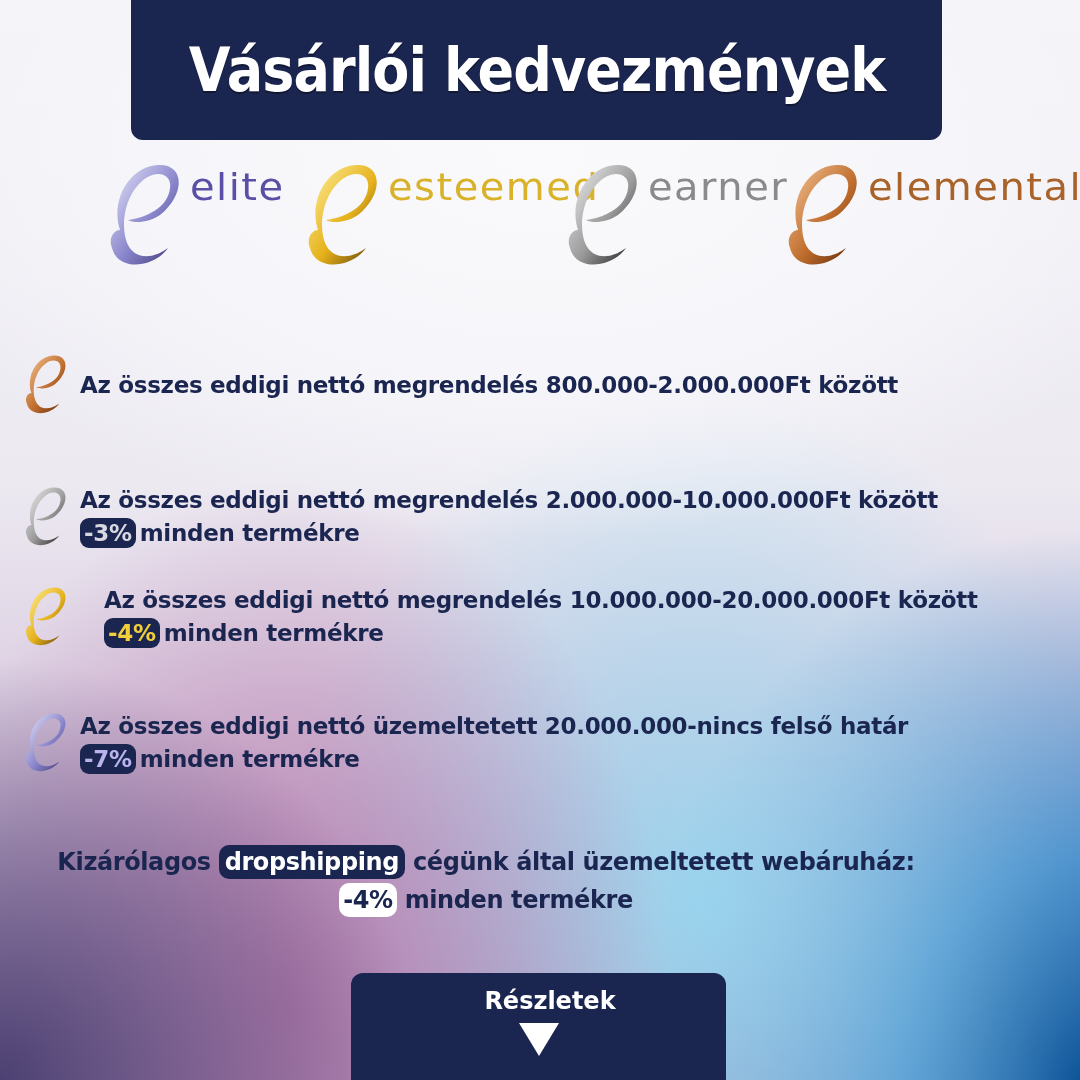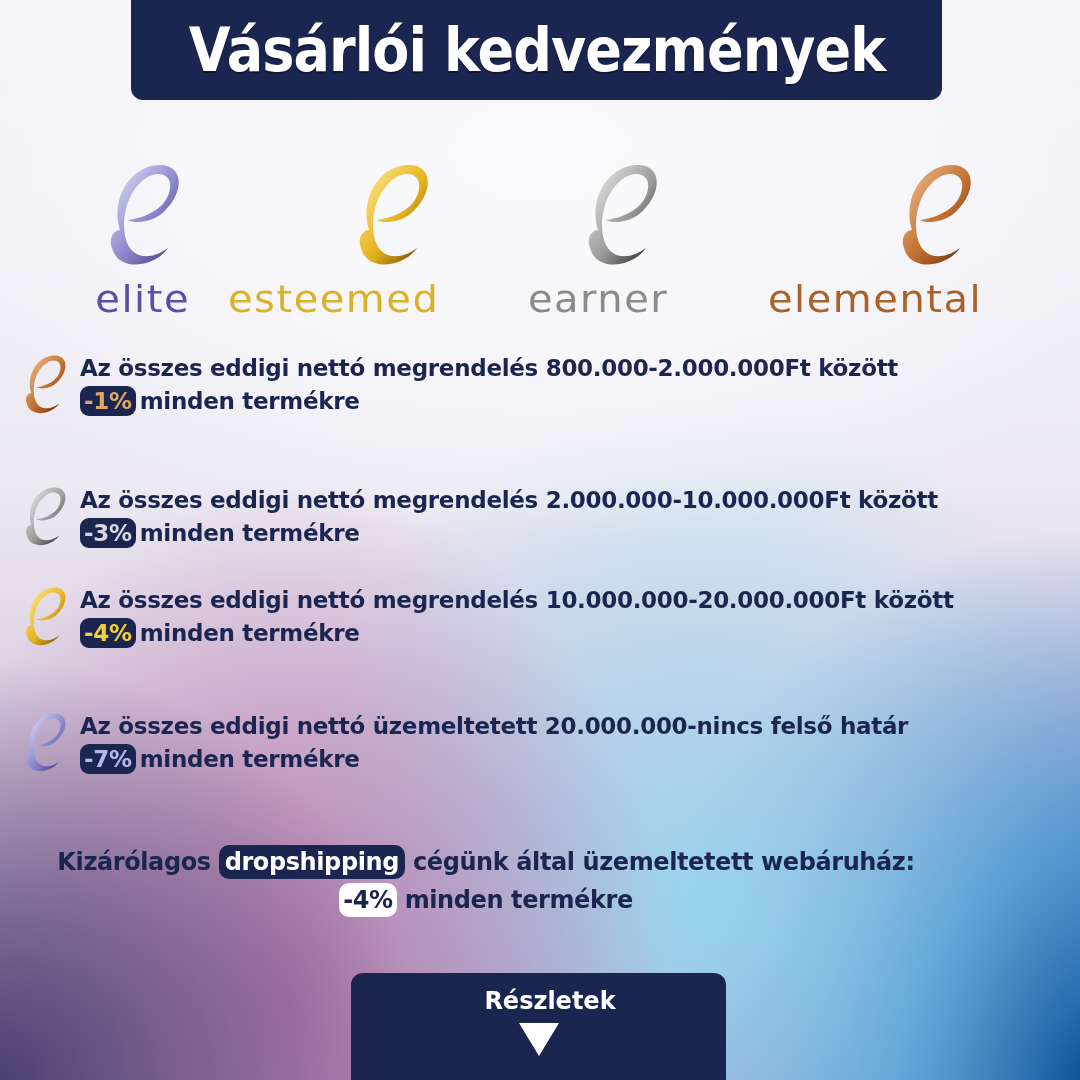--- a/index.html
+++ b/index.html
@@ -8,32 +8,32 @@
     font-family: "Liberation Sans", "DejaVu Sans", sans-serif;
     background:
       radial-gradient(ellipse 900px 520px at 50% 150px, rgba(250,250,252,1) 0%, rgba(246,246,250,0.95) 45%, rgba(240,240,246,0) 75%),
       radial-gradient(ellipse 420px 420px at 0px 1080px, rgba(70,60,110,0.95) 0%, rgba(70,60,110,0) 100%),
       radial-gradient(ellipse 380px 520px at 290px 1000px, rgba(180,120,170,0.9) 0%, rgba(180,120,170,0) 100%),
       radial-gradient(ellipse 420px 520px at 700px 900px, rgba(150,215,240,0.9) 0%, rgba(150,215,240,0) 100%),
       radial-gradient(ellipse 450px 550px at 1080px 1080px, rgba(10,80,150,1) 0%, rgba(40,130,200,0.8) 40%, rgba(40,130,200,0) 100%),
       linear-gradient(180deg, #f4f4f8 0%, #ece9f1 45%, #d7c6dd 72%, #b9a2c6 100%);
   }
   .title-box {
-    position:absolute; left:131px; top:0; width:811px; height:100px;
+    position:absolute; left:131px; top:0; width:811px; height:140px;
     background:#1a2550; border-radius:0 0 12px 12px;
     display:flex; align-items:center; justify-content:center;
   }
   .title-box h1 {
     margin:0; color:#fff; font-size:60px; font-weight:900; letter-spacing:-1px;
     font-family: "DejaVu Sans", sans-serif;
     text-shadow:0 2px 0 rgba(0,0,0,0.35);
     transform:scaleX(0.9);
   }
   .tier {
-    position:absolute; top:160px; display:flex; flex-direction:column; align-items:flex-end;
+    position:absolute; top:160px; display:flex; flex-direction:row; align-items:flex-start;
   }
   .tier .logo { width:100px; height:112px; }
   .tier .name {
     margin-top:4px; font-size:40px; letter-spacing:1.5px; font-weight:400;
     font-family: "DejaVu Sans", sans-serif; transform:scaleY(0.92);
   }
   .row {
     position:absolute; left:14px; display:flex; align-items:center;
   }
   .row .mini { width:58px; height:78px; flex:none; }
@@ -120,35 +120,34 @@
   <div class="name" style="color:#a8622a;">elemental</div>
 </div>
 
 <div class="row" style="top:346px;">
   <svg class="mini" viewBox="0 0 100 112">
     <use href="#p"></use>
       <path d="M30 70 C 20 40, 40 5, 70 5 C 95 5, 95 35, 70 55 C 60 62, 45 64, 38 60 C 55 58, 78 48, 80 28 C 82 14, 68 10, 56 18 C 38 30, 30 58, 36 80 C 42 100, 62 100, 78 88 C 64 108, 28 112, 22 88 C 18 78, 24 70, 30 70 Z" fill="url(#g3)"></path>
   </svg>
   <div class="text">
     <div>Az összes eddigi nettó megrendelés 800.000-2.000.000Ft között</div>
-    <div><span class="badge" style="color:#e0a464;">-1%</span><span>minden termékre</span></div>
   </div>
 </div>
 
 <div class="row" style="top:478px;">
   <svg class="mini" viewBox="0 0 100 112">
     <path d="M30 70 C 20 40, 40 5, 70 5 C 95 5, 95 35, 70 55 C 60 62, 45 64, 38 60 C 55 58, 78 48, 80 28 C 82 14, 68 10, 56 18 C 38 30, 30 58, 36 80 C 42 100, 62 100, 78 88 C 64 108, 28 112, 22 88 C 18 78, 24 70, 30 70 Z" fill="url(#g2)"></path>
   </svg>
   <div class="text">
     <div>Az összes eddigi nettó megrendelés 2.000.000-10.000.000Ft között</div>
     <div><span class="badge" style="color:#d8d8e0;">-3%</span><span>minden termékre</span></div>
   </div>
 </div>
 
-<div class="row" style="top:578px;">
+<div class="row" style="top:578px;gap:24px;">
   <svg class="mini" viewBox="0 0 100 112">
     <path d="M30 70 C 20 40, 40 5, 70 5 C 95 5, 95 35, 70 55 C 60 62, 45 64, 38 60 C 55 58, 78 48, 80 28 C 82 14, 68 10, 56 18 C 38 30, 30 58, 36 80 C 42 100, 62 100, 78 88 C 64 108, 28 112, 22 88 C 18 78, 24 70, 30 70 Z" fill="url(#g1)"></path>
   </svg>
   <div class="text">
     <div>Az összes eddigi nettó megrendelés 10.000.000-20.000.000Ft között</div>
     <div><span class="badge" style="color:#f2cf38;">-4%</span><span>minden termékre</span></div>
   </div>
 </div>
 
 <div class="row" style="top:704px;">

